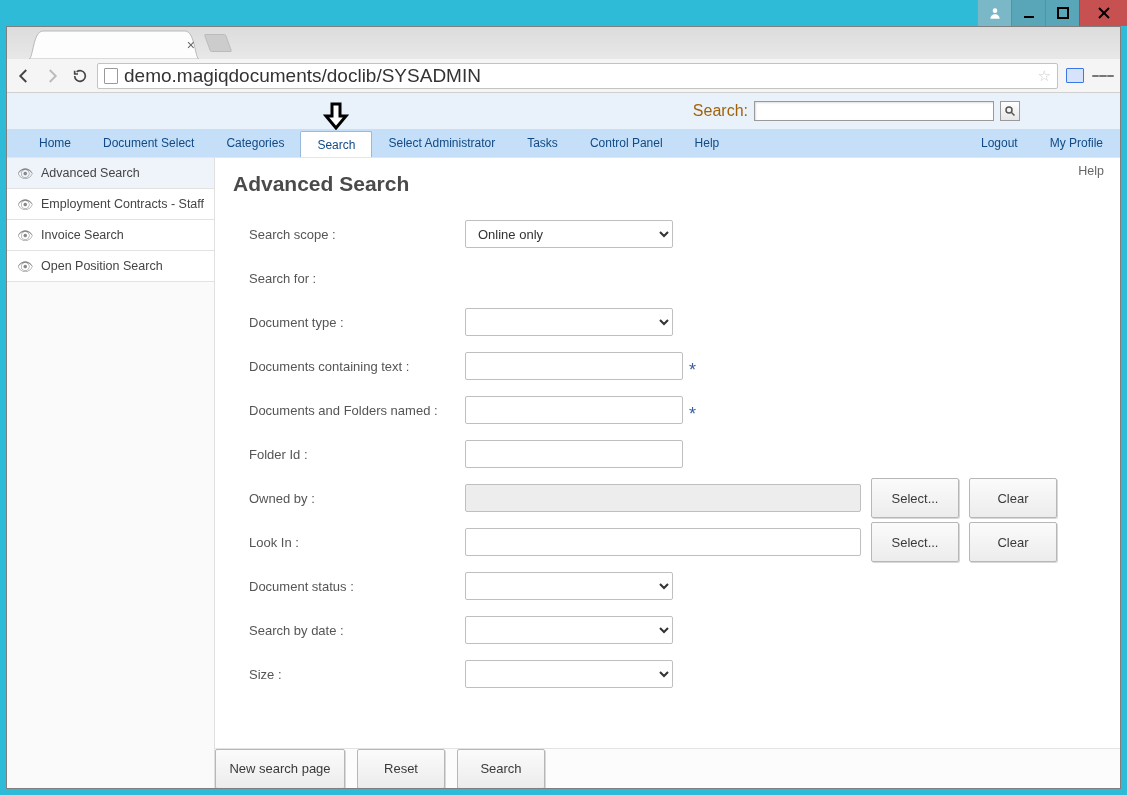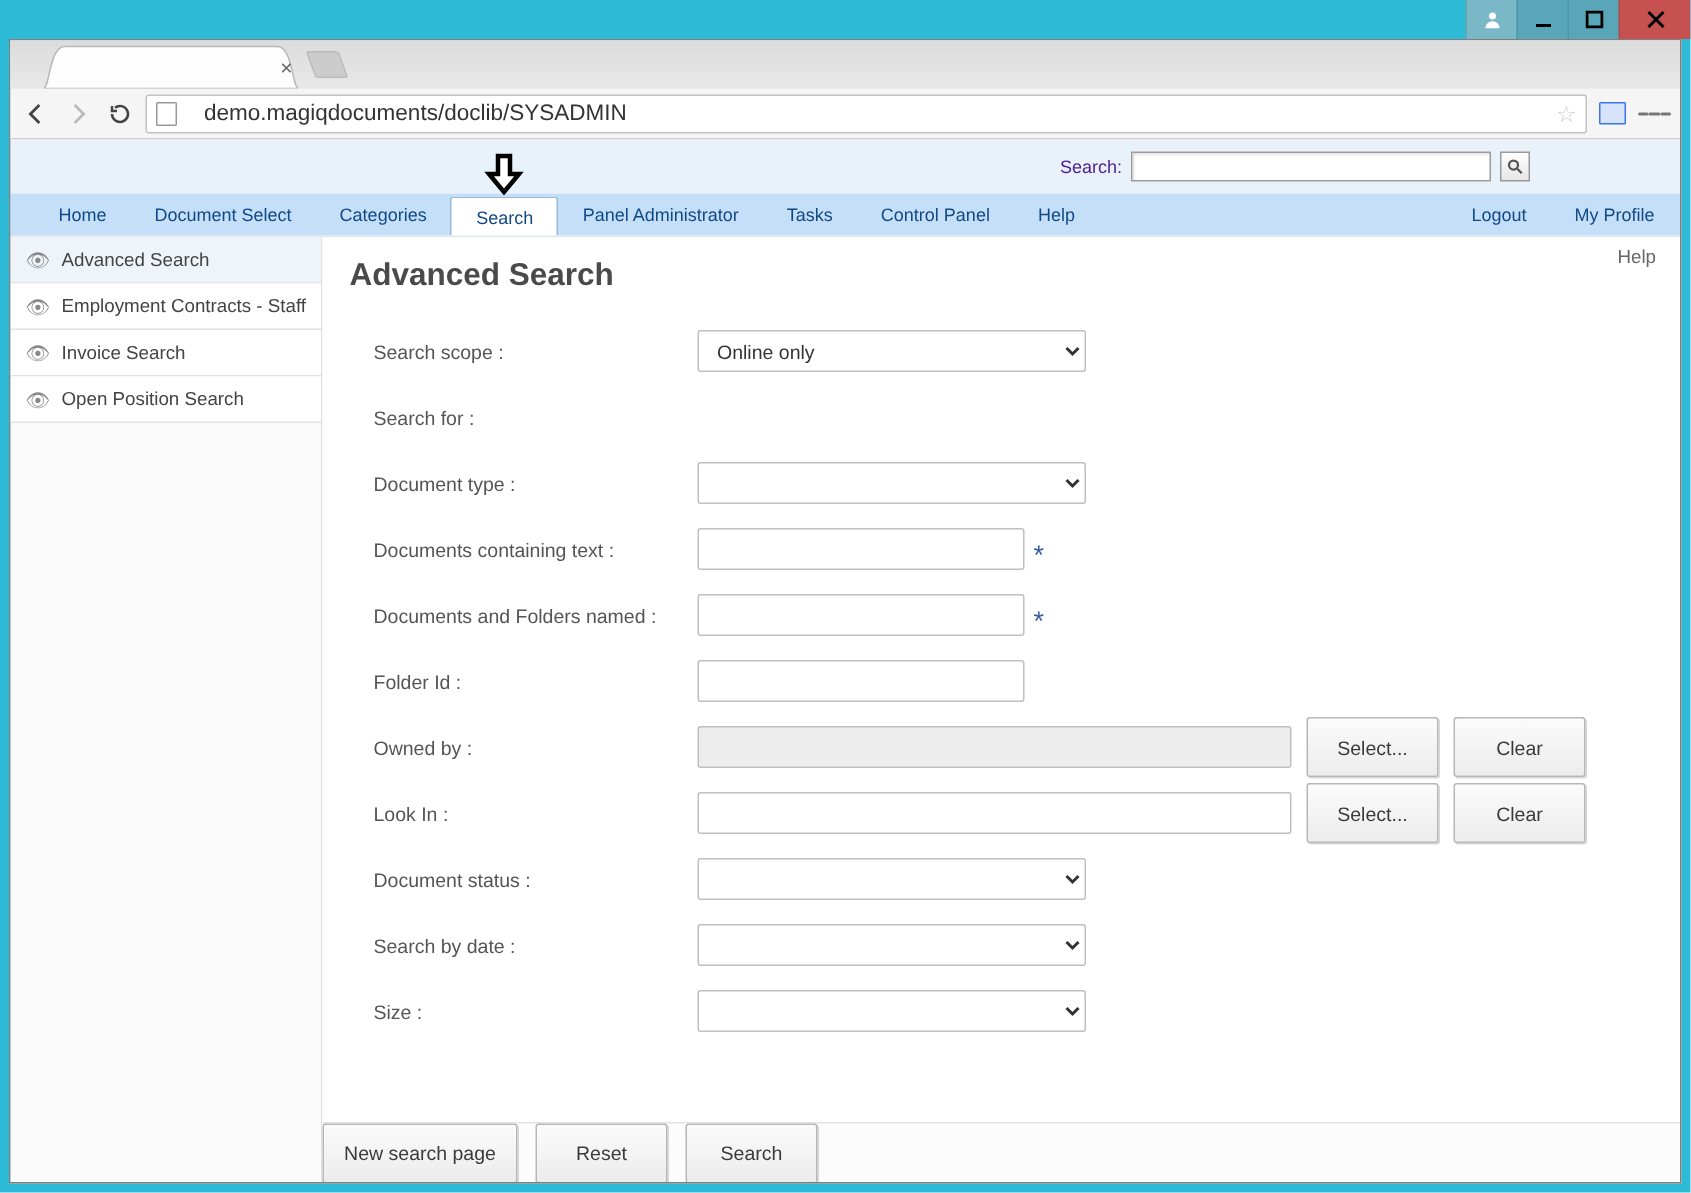--- a/index.html
+++ b/index.html
@@ -24,30 +24,30 @@
   .chrometab svg { position:absolute; left:0; top:0; }
   .chrometab .tabclose { position:absolute; right:14px; top:8px; font-size:14px; color:#666; cursor:pointer;}
   .newtabchip { position:absolute; left:200px; top:7px; width:22px; height:18px; background:#ccc; transform:skewX(20deg); border:1px solid #bbb; border-radius:2px;}
 
   
   .navrow { height:34px; background:#f5f5f5; border-bottom:1px solid #d0d0d0; display:flex; align-items:center; padding:0 6px; gap:6px; }
   .navbtn { width:22px; height:22px; display:flex; align-items:center; justify-content:center; color:#555; border-radius:3px; }
   .navbtn.disabled { color:#bbb; }
   .omnibox { flex:1; height:26px; border:1px solid #c3c3c3; border-radius:2px; display:flex; align-items:center; background:#fff; padding:0 6px; gap:6px; }
   .omnibox .pageicon { width:14px; height:16px; border:1px solid #999; border-radius:1px; background:#fff; position:relative;}
-  .omnibox .urltext { flex:1; font-size:15px; color:#333; white-space:nowrap; overflow:hidden;margin-left:12px; }
+  .omnibox .urltext { flex:1; font-size:19px; color:#333; white-space:nowrap; overflow:hidden; }
   .omnibox .star { color:#ccc; font-size:15px; }
   .toolicon { width:22px; height:22px; display:flex; align-items:center; justify-content:center; color:#555;}
   .toolsquare { width:18px; height:15px; border:1px solid #3b78e7; background:#d7e3fb; border-radius:1px;}
   .hamburger div { width:16px; height:2px; background:#777; margin:2px 0; border-radius:1px;}
 
   
   .appwrap { flex:1; display:flex; flex-direction:column; overflow:hidden; }
   .searchbar { height:36px; background:#e9f1fb; display:flex; align-items:center; justify-content:flex-end; padding-right:100px; gap:6px; }
-  .searchbar label { color:#4c1d95; font-size:12px; }
+  .searchbar label { color:#a16207; font-size:16px; }
   .searchbar input { width:240px; height:20px; border:1px solid #9a9a9a; box-shadow:inset 1px 1px 2px #ddd; }
   .searchbar .gobox { width:20px; height:20px; border:1px solid #9a9a9a; background:linear-gradient(#fff,#e7e7e7); display:flex; align-items:center; justify-content:center; color:#666; font-size:12px;}
 
   
   .menubar { height:28px; background:#c4dff7; display:flex; align-items:stretch; padding-left:16px; padding-right:1px; font-size:12px;}
   .menubar .sp { flex:1; }
   .mitem { color:#114a86; padding:0 16px; display:flex; align-items:center; cursor:pointer;}
   .mitem.active { background:#fff; border:1px solid #9ab8d9; border-bottom:none; border-radius:2px 2px 0 0; margin-top:2px; position:relative;}
   .arrowdown { position:absolute; top:-30px; left:50%; transform:translateX(-50%); }
 
@@ -62,21 +62,21 @@
   .helpcorner { position:absolute; right:16px; top:6px; font-size:12.5px; color:#666;}
   .pagetitle { font-size:21px; font-weight:600; color:#4a4a4a; padding:14px 18px 8px; }
 
   .formscroll { flex:1; overflow-y:scroll; padding:8px 0 8px 0; }
   .formscroll::-webkit-scrollbar { width:16px; }
   .formscroll::-webkit-scrollbar-track { background:#f0f0f0; }
   .formscroll::-webkit-scrollbar-thumb { background:#c4c4c4; border:1px solid #aaa; }
 
   .frow { display:flex; align-items:center; min-height:44px; padding-left:34px;}
   .flabel { width:216px; color:#555; font-size:13px;}
-  .fsel  { width:259px; height:28px; border:1px solid #bfbfbf; border-radius:2px; padding:0 8px; background:#fff; font-size:13px; color:#333;}
+  .fsel  { width:208px; height:28px; border:1px solid #bfbfbf; border-radius:2px; padding:0 8px; background:#fff; font-size:13px; color:#333;}
   .ftext { width:218px; height:28px; border:1px solid #bfbfbf; border-radius:2px; padding:0 8px; background:#fff;}
   .wide  { width:396px; }
   .readonly { background:#ededed; }
   .asterisk { color:#3b5f9e; font-size:18px; margin-left:6px; display:inline-block; transform:translateY(4px);}
   .fbtn { height:40px; min-width:88px; border:1px solid #b7b7b7; background:linear-gradient(#fbfbfb,#ececec); border-radius:2px; font-size:13px; color:#3a3a3a; cursor:pointer; padding:0 10px; box-shadow:1px 1px 0 #d8d8d8;}
   .rowbtns { display:flex; gap:10px; margin-left:10px;}
 
   .footerbar { height:40px; background:#fcfcfc; border-top:1px solid #e3e3e3; display:flex; align-items:center; justify-content:flex-start; padding-right:37px; gap:12px;}
 </style>
 </head>
@@ -170,21 +170,21 @@
       <div class="mitem">Document Select</div>
       <div class="mitem">Categories</div>
       <div class="mitem active" style="position:relative;">
         <span>Search</span>
         <span class="arrowdown">
           <svg width="26" height="28" viewBox="0 0 26 28">
             <path d="M9 2 L17 2 L17 14 L23 14 L13 26 L3 14 L9 14 Z" fill="#fff" stroke="#000" stroke-width="3"></path>
           </svg>
         </span>
       </div>
-      <div class="mitem">Panel Administrator</div>
+      <div class="mitem">Select Administrator</div>
       <div class="mitem">Tasks</div>
       <div class="mitem">Control Panel</div>
       <div class="mitem">Help</div>
       <div class="sp"></div>
       <div class="mitem">Logout</div>
       <div class="mitem">My Profile</div>
     </div>
 
     <div class="bodysplit">
 

